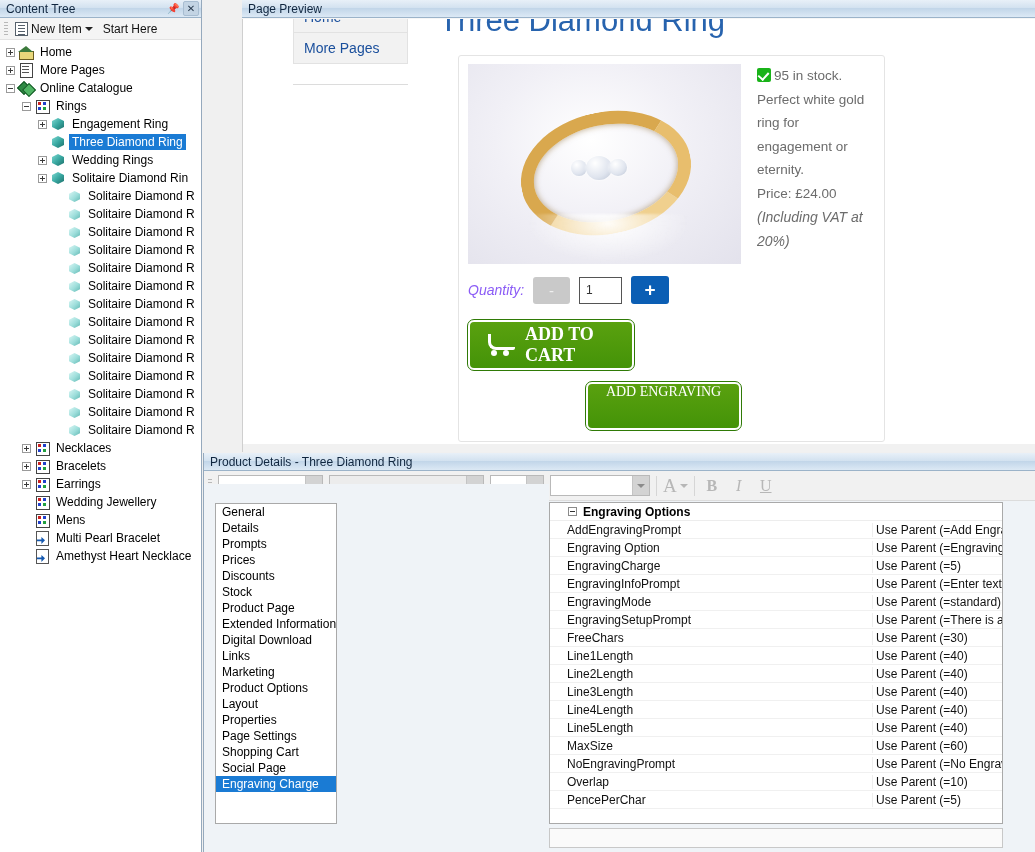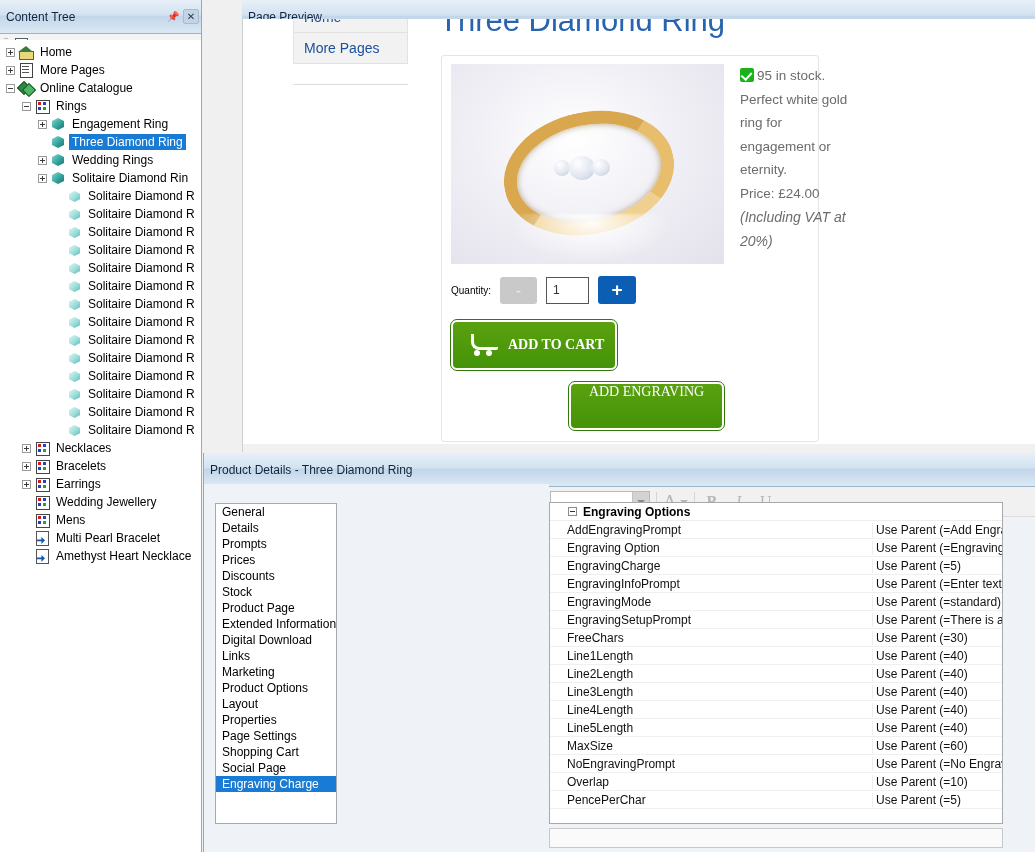--- a/index.html
+++ b/index.html
@@ -8,21 +8,21 @@
     width: 1035px; height: 852px;
     overflow: hidden;
     font-family: "Liberation Sans", sans-serif;
     font-size: 12px;
     background: #f0f0f0;
   }
   #app { position: relative; width: 1035px; height: 852px; }
 
   
   .panel-title {
-    height: 34px;
+    height: 18px;
     background: linear-gradient(to bottom, #e8f0f8 0%, #d3e2f0 45%, #c2d6e9 50%, #dce9f5 100%);
     border-bottom: 1px solid #9bb3c9;
     display: flex; align-items: center;
     padding: 0 2px 0 6px;
     font-size: 12px;
     color: #10263f;
     white-space: nowrap;
   }
   .panel-title .ttl { flex: 1; overflow: hidden; text-overflow: ellipsis; }
   .tb-btn {
@@ -136,21 +136,21 @@
   }
   .pp-nav-item.last { border-bottom: 1px solid #e2e2e2; }
   .pp-nav-rule { margin-top: 20px; border-top: 1px solid #dcdcdc; }
   .pp-title {
     position: absolute; left: 196px; top: -16px;
     font-size: 31px; color: #2763ae;
     font-family: "Liberation Sans", sans-serif;
     white-space: nowrap;
   }
   .pp-card {
-    position: absolute; left: 198px; top: 36px; width: 378px; bottom: 10px;
+    position: absolute; left: 215px; top: 36px; width: 427px; bottom: 10px;
     background: #fff; border: 1px solid #e4e4e4; border-radius: 3px;
   }
   .pp-photo {
     position: absolute; left: 9px; top: 8px; width: 273px; height: 200px;
     background: radial-gradient(ellipse at 45% 38%, #ffffff 0%, #f1f0f6 45%, #e3e2ec 100%);
     overflow: hidden;
   }
   .ring-band {
     position: absolute; left: 52px; top: 48px; width: 172px; height: 122px;
     border: 13px solid #d9a84e;
@@ -175,41 +175,41 @@
     position: absolute; left: 298px; top: 8px; width: 108px;
     font-size: 13.5px; color: #6c6c6c; line-height: 23.5px;
   }
   .stock-check { display: inline-block; width: 14px; height: 14px; background: #19b319;
     border-radius: 2px; position: relative; vertical-align: -2px; margin-right: 3px; }
   .stock-check:after { content:""; position:absolute; left:3px; top:2px; width:5px; height:8px;
     border: solid #fff; border-width: 0 2px 2px 0; transform: rotate(42deg); }
   .pp-vat { font-size: 14px; font-style: italic; line-height: 24px; }
 
   .pp-qty-row { position: absolute; left: 9px; top: 220px; display: flex; align-items: center; gap: 9px; }
-  .qty-label { color: #000000; font-size: 10px; }
+  .qty-label { color: #8b5cf6; font-size: 14px; font-style: italic; }
   .btn-minus {
     width: 37px; height: 27px; background: #c9c9c9; border-radius: 3px;
     color: #efefef; font-size: 15px; display: flex; align-items: center; justify-content: center;
   }
   .qty-input {
     width: 43px; height: 27px; border: 1px solid #555; background: #fff;
     font-size: 12px; color: #333; padding-left: 6px; line-height: 25px;
   }
   .btn-plus {
     width: 38px; height: 28px; background: #0b5eb4; border-radius: 3px;
     color: #fff; font-size: 19px; font-weight: bold;
     display: flex; align-items: center; justify-content: center;
   }
   .btn-cart {
     position: absolute; left: 9px; top: 264px; width: 166px; height: 50px;
     background: linear-gradient(to bottom, #5aa10f 0%, #449308 100%);
     border: 2px solid #fff; outline: 1px solid #2f7a06;
     border-radius: 6px;
     display: flex; align-items: center; gap: 10px; padding-left: 15px;
-    color: #fff; font-weight: bold; font-size: 14px;
+    color: #fff; font-weight: bold; font-size: 18px;
     font-family: "Liberation Serif", serif;
   }
   .cart-ico { width: 30px; height: 22px; position: relative; flex: 0 0 auto; }
   .cart-ico:before { content:""; position:absolute; left:3px; top:0; width:24px; height:13px;
     border: 3px solid #fff; border-top: none; border-right: none; border-radius: 0 0 2px 8px; }
   .cart-ico:after { content:""; position:absolute; left:6px; top:16px; width:6px; height:6px;
     background:#fff; border-radius:50%; box-shadow: 12px 0 0 #fff; }
   .btn-engrave {
     position: absolute; left: 127px; top: 326px; width: 155px; height: 48px;
     background: linear-gradient(to bottom, #5aa10f 0%, #449308 100%);

